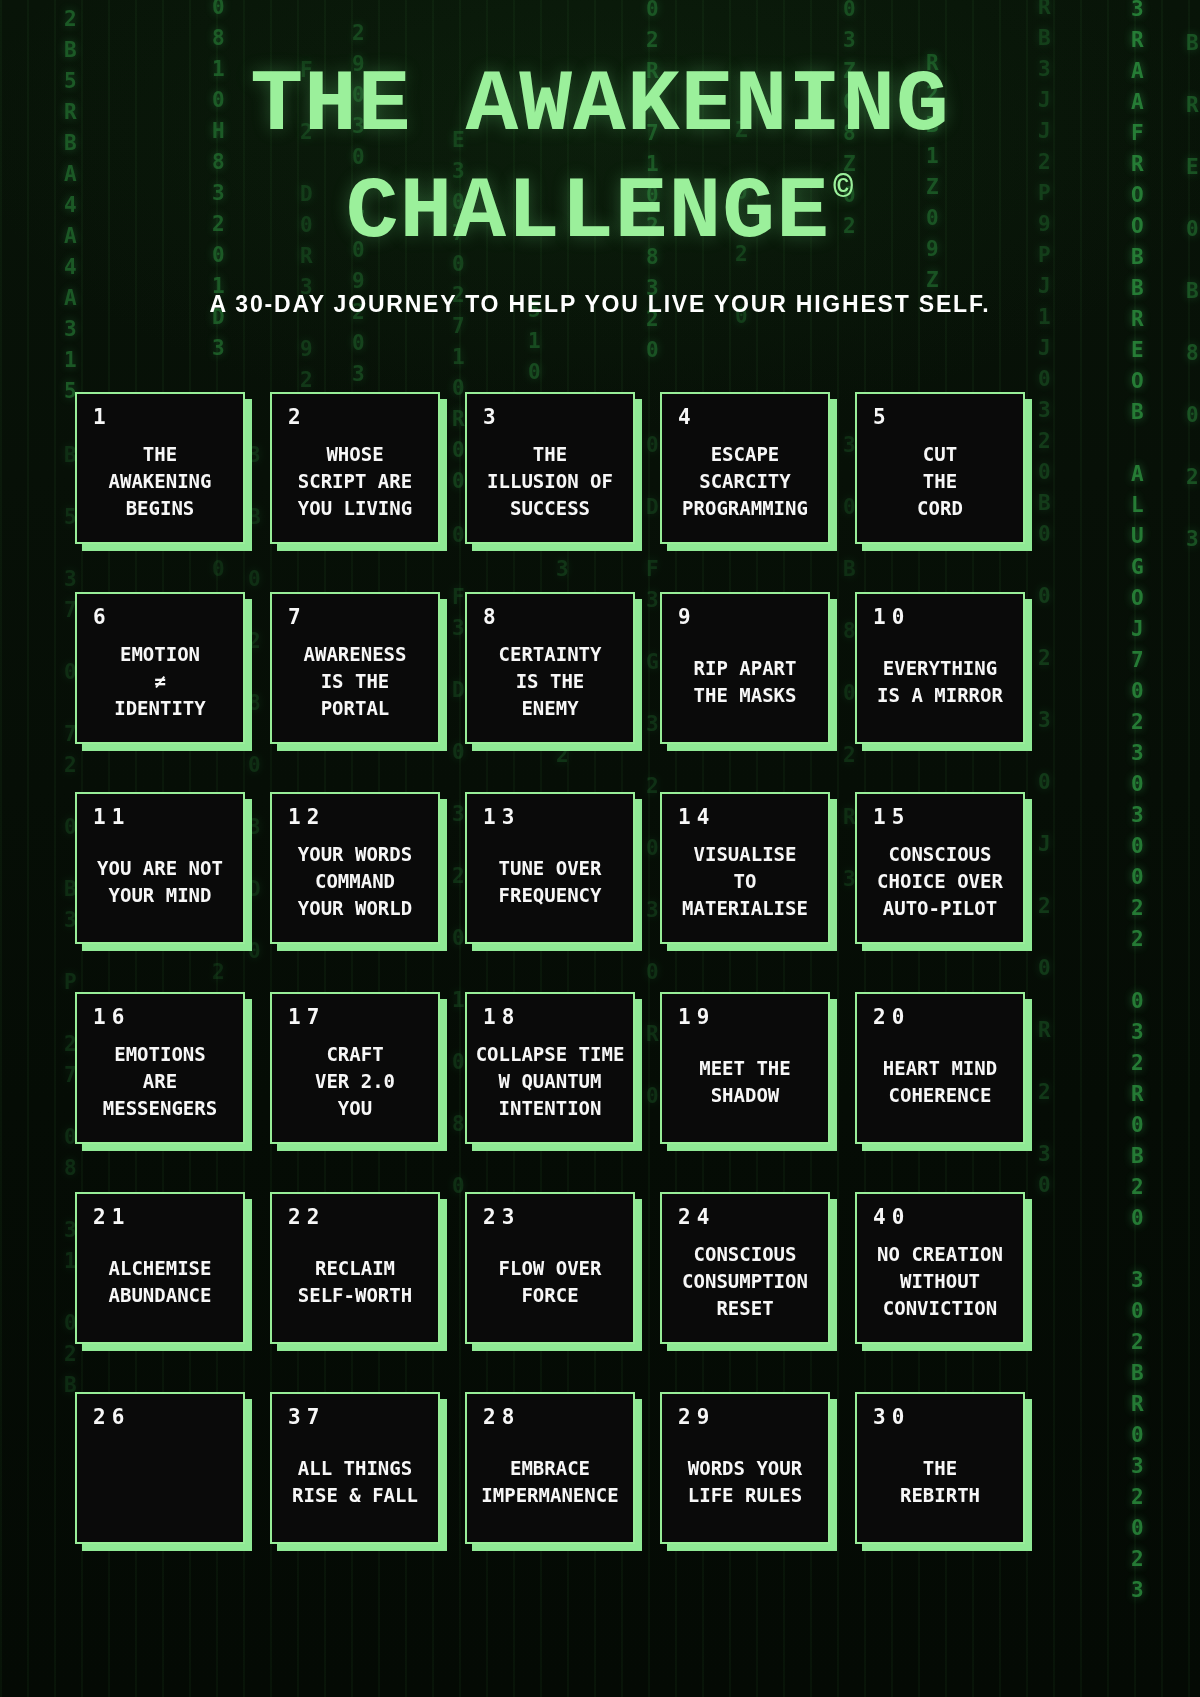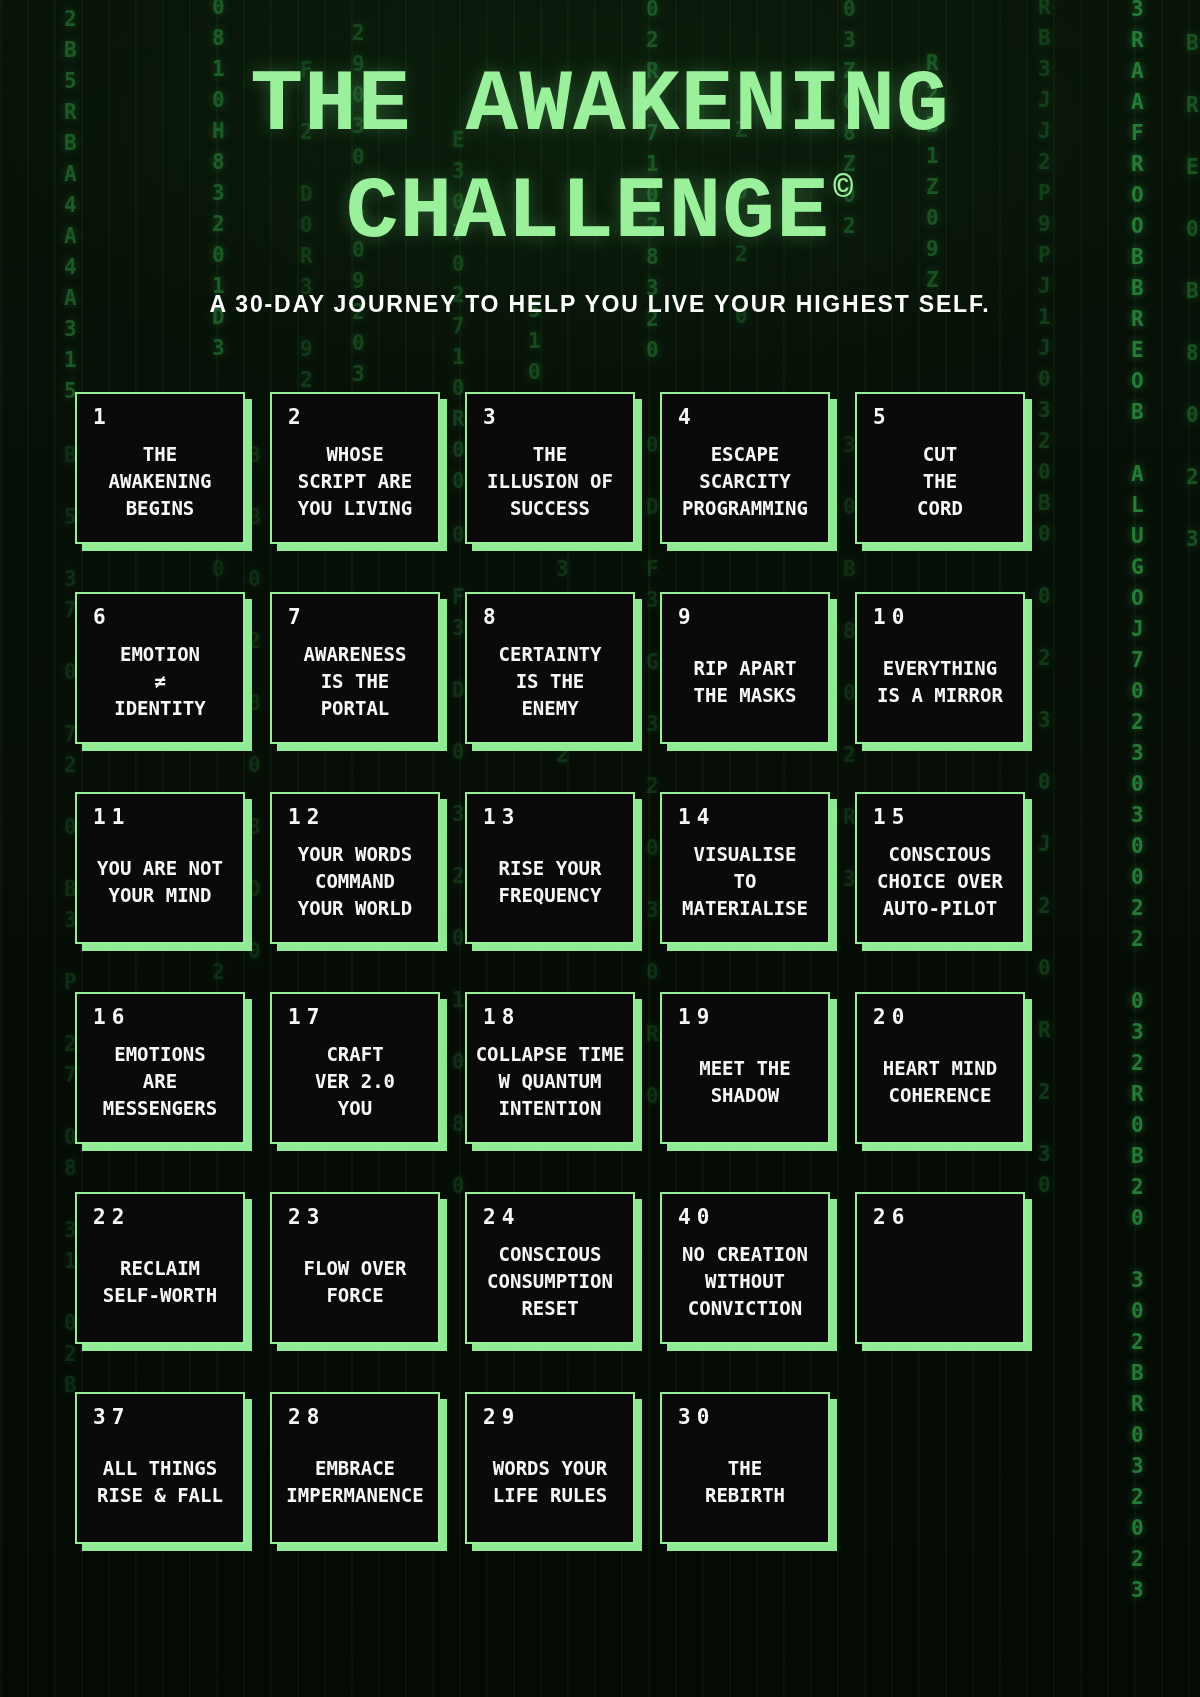--- a/index.html
+++ b/index.html
@@ -487,21 +487,21 @@
 YOUR MIND</div>
     </div>
       <div class="card">
       <div class="card-number">12</div>
       <div class="card-title">YOUR WORDS
 COMMAND
 YOUR WORLD</div>
     </div>
       <div class="card">
       <div class="card-number">13</div>
-      <div class="card-title">RISE YOUR
+      <div class="card-title">TUNE OVER
 FREQUENCY</div>
     </div>
       <div class="card">
       <div class="card-number">14</div>
       <div class="card-title">VISUALISE
 TO
 MATERIALISE</div>
     </div>
       <div class="card">
       <div class="card-number">15</div>
@@ -531,20 +531,25 @@
       <div class="card-number">19</div>
       <div class="card-title">MEET THE
 SHADOW</div>
     </div>
       <div class="card">
       <div class="card-number">20</div>
       <div class="card-title">HEART MIND
 COHERENCE</div>
     </div>
       <div class="card">
+      <div class="card-number">21</div>
+      <div class="card-title">ALCHEMISE
+ABUNDANCE</div>
+    </div>
+      <div class="card">
       <div class="card-number">22</div>
       <div class="card-title">RECLAIM
 SELF-WORTH</div>
     </div>
       <div class="card">
       <div class="card-number">23</div>
       <div class="card-title">FLOW OVER
 FORCE</div>
     </div>
       <div class="card">

